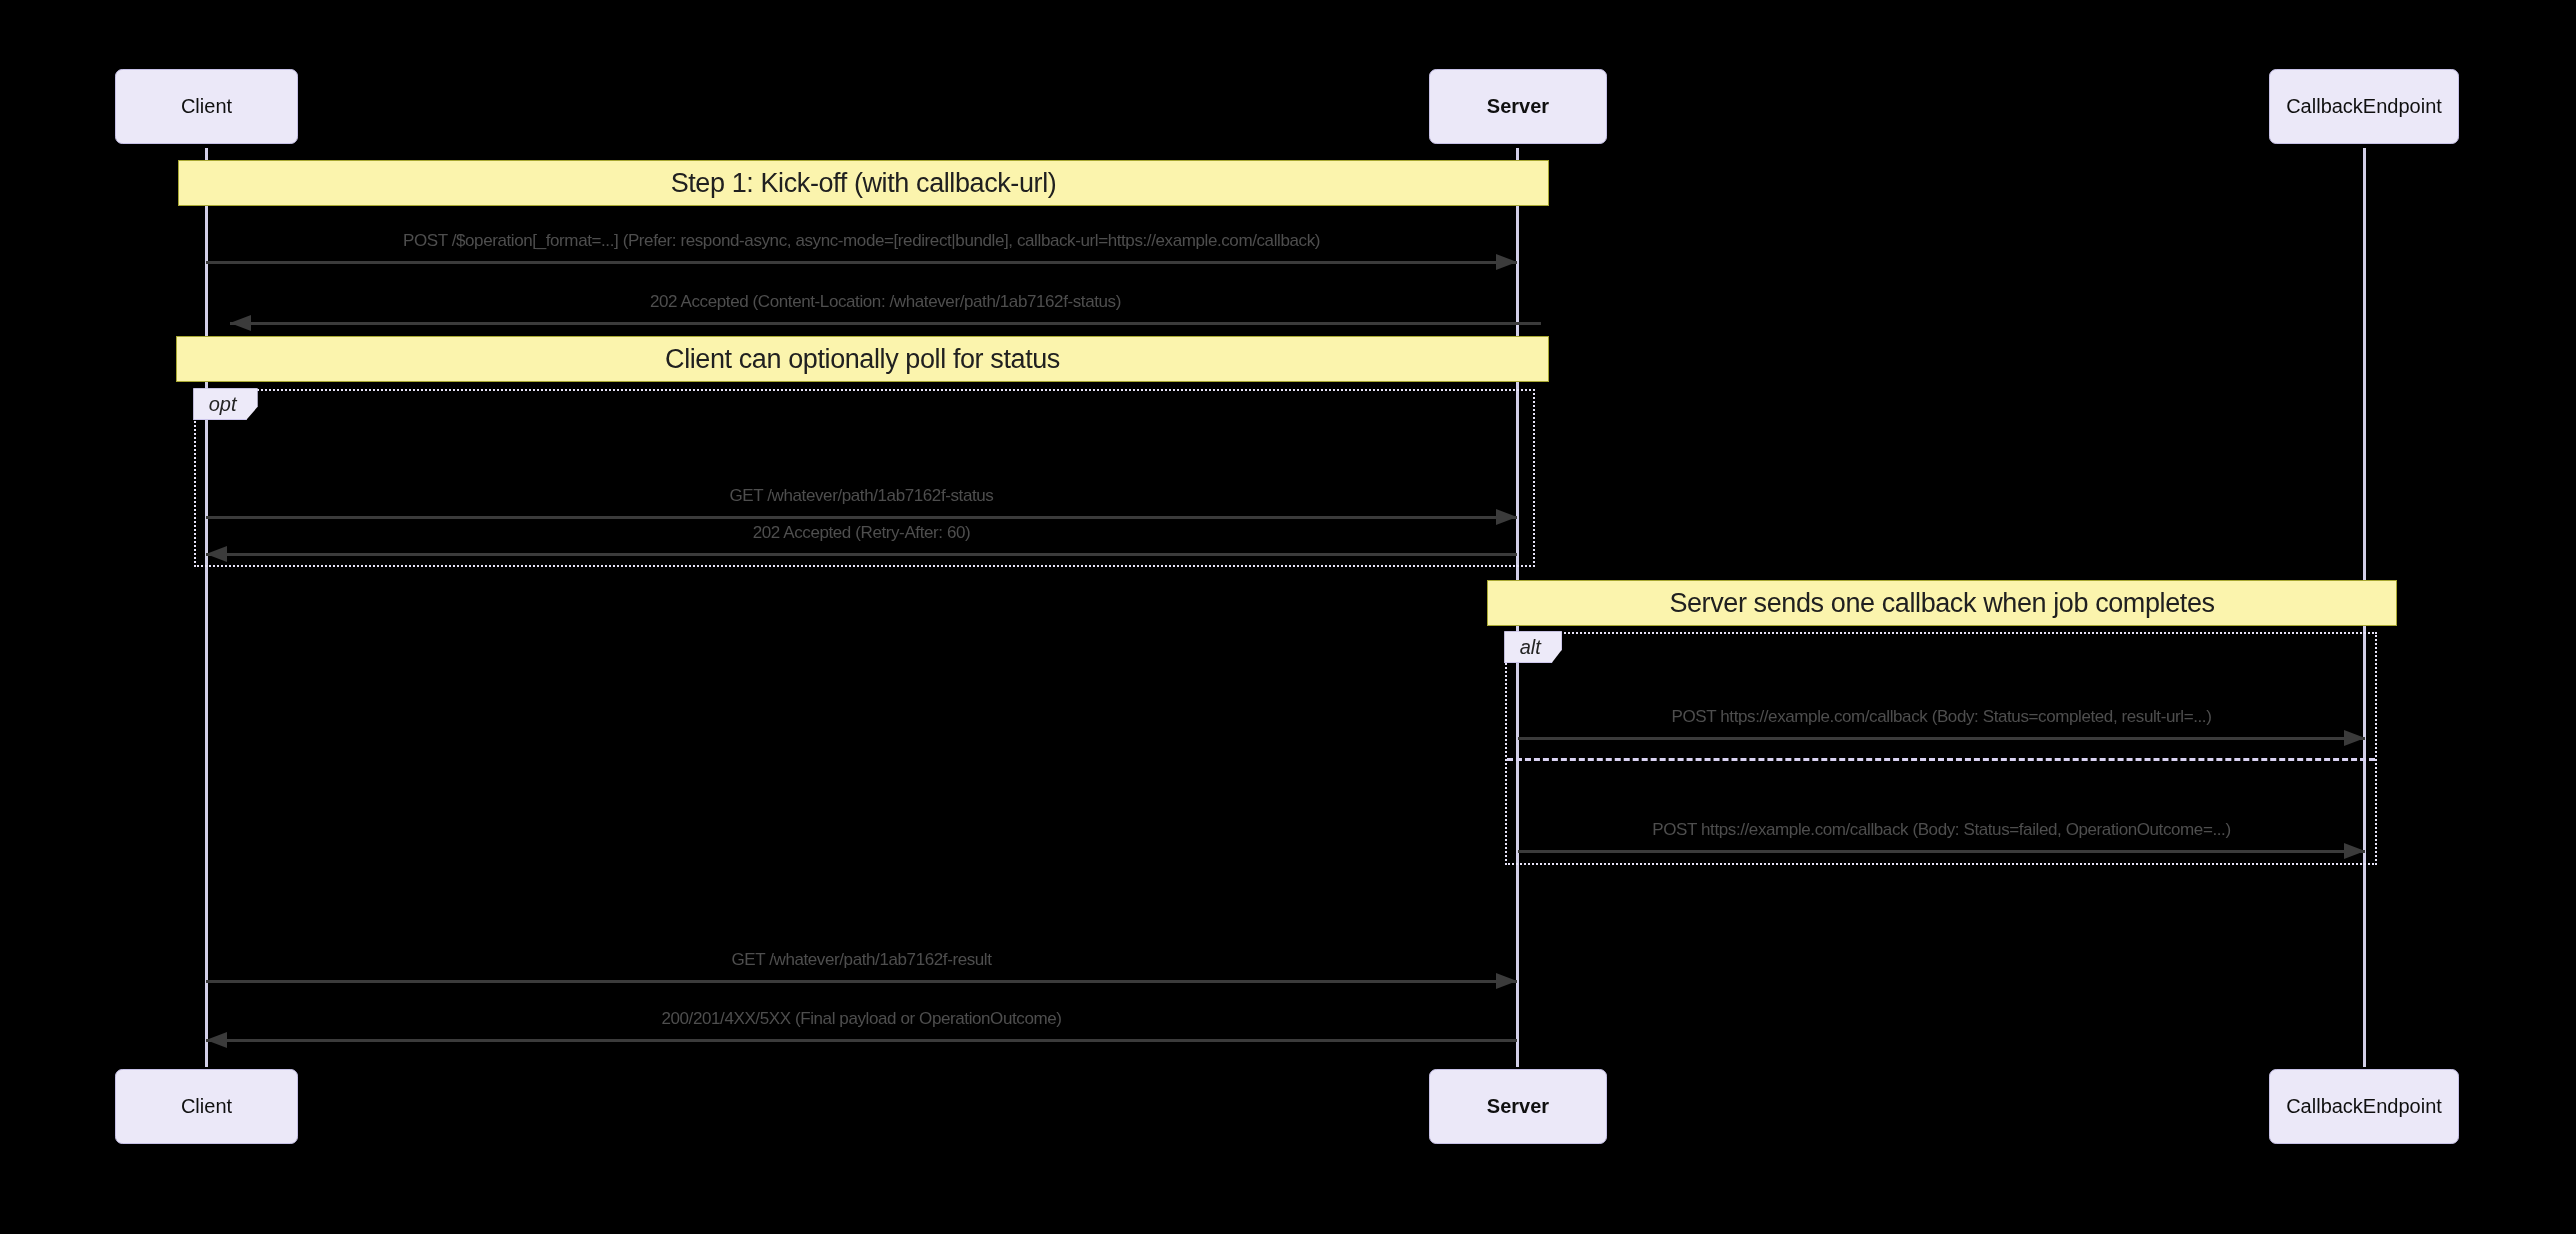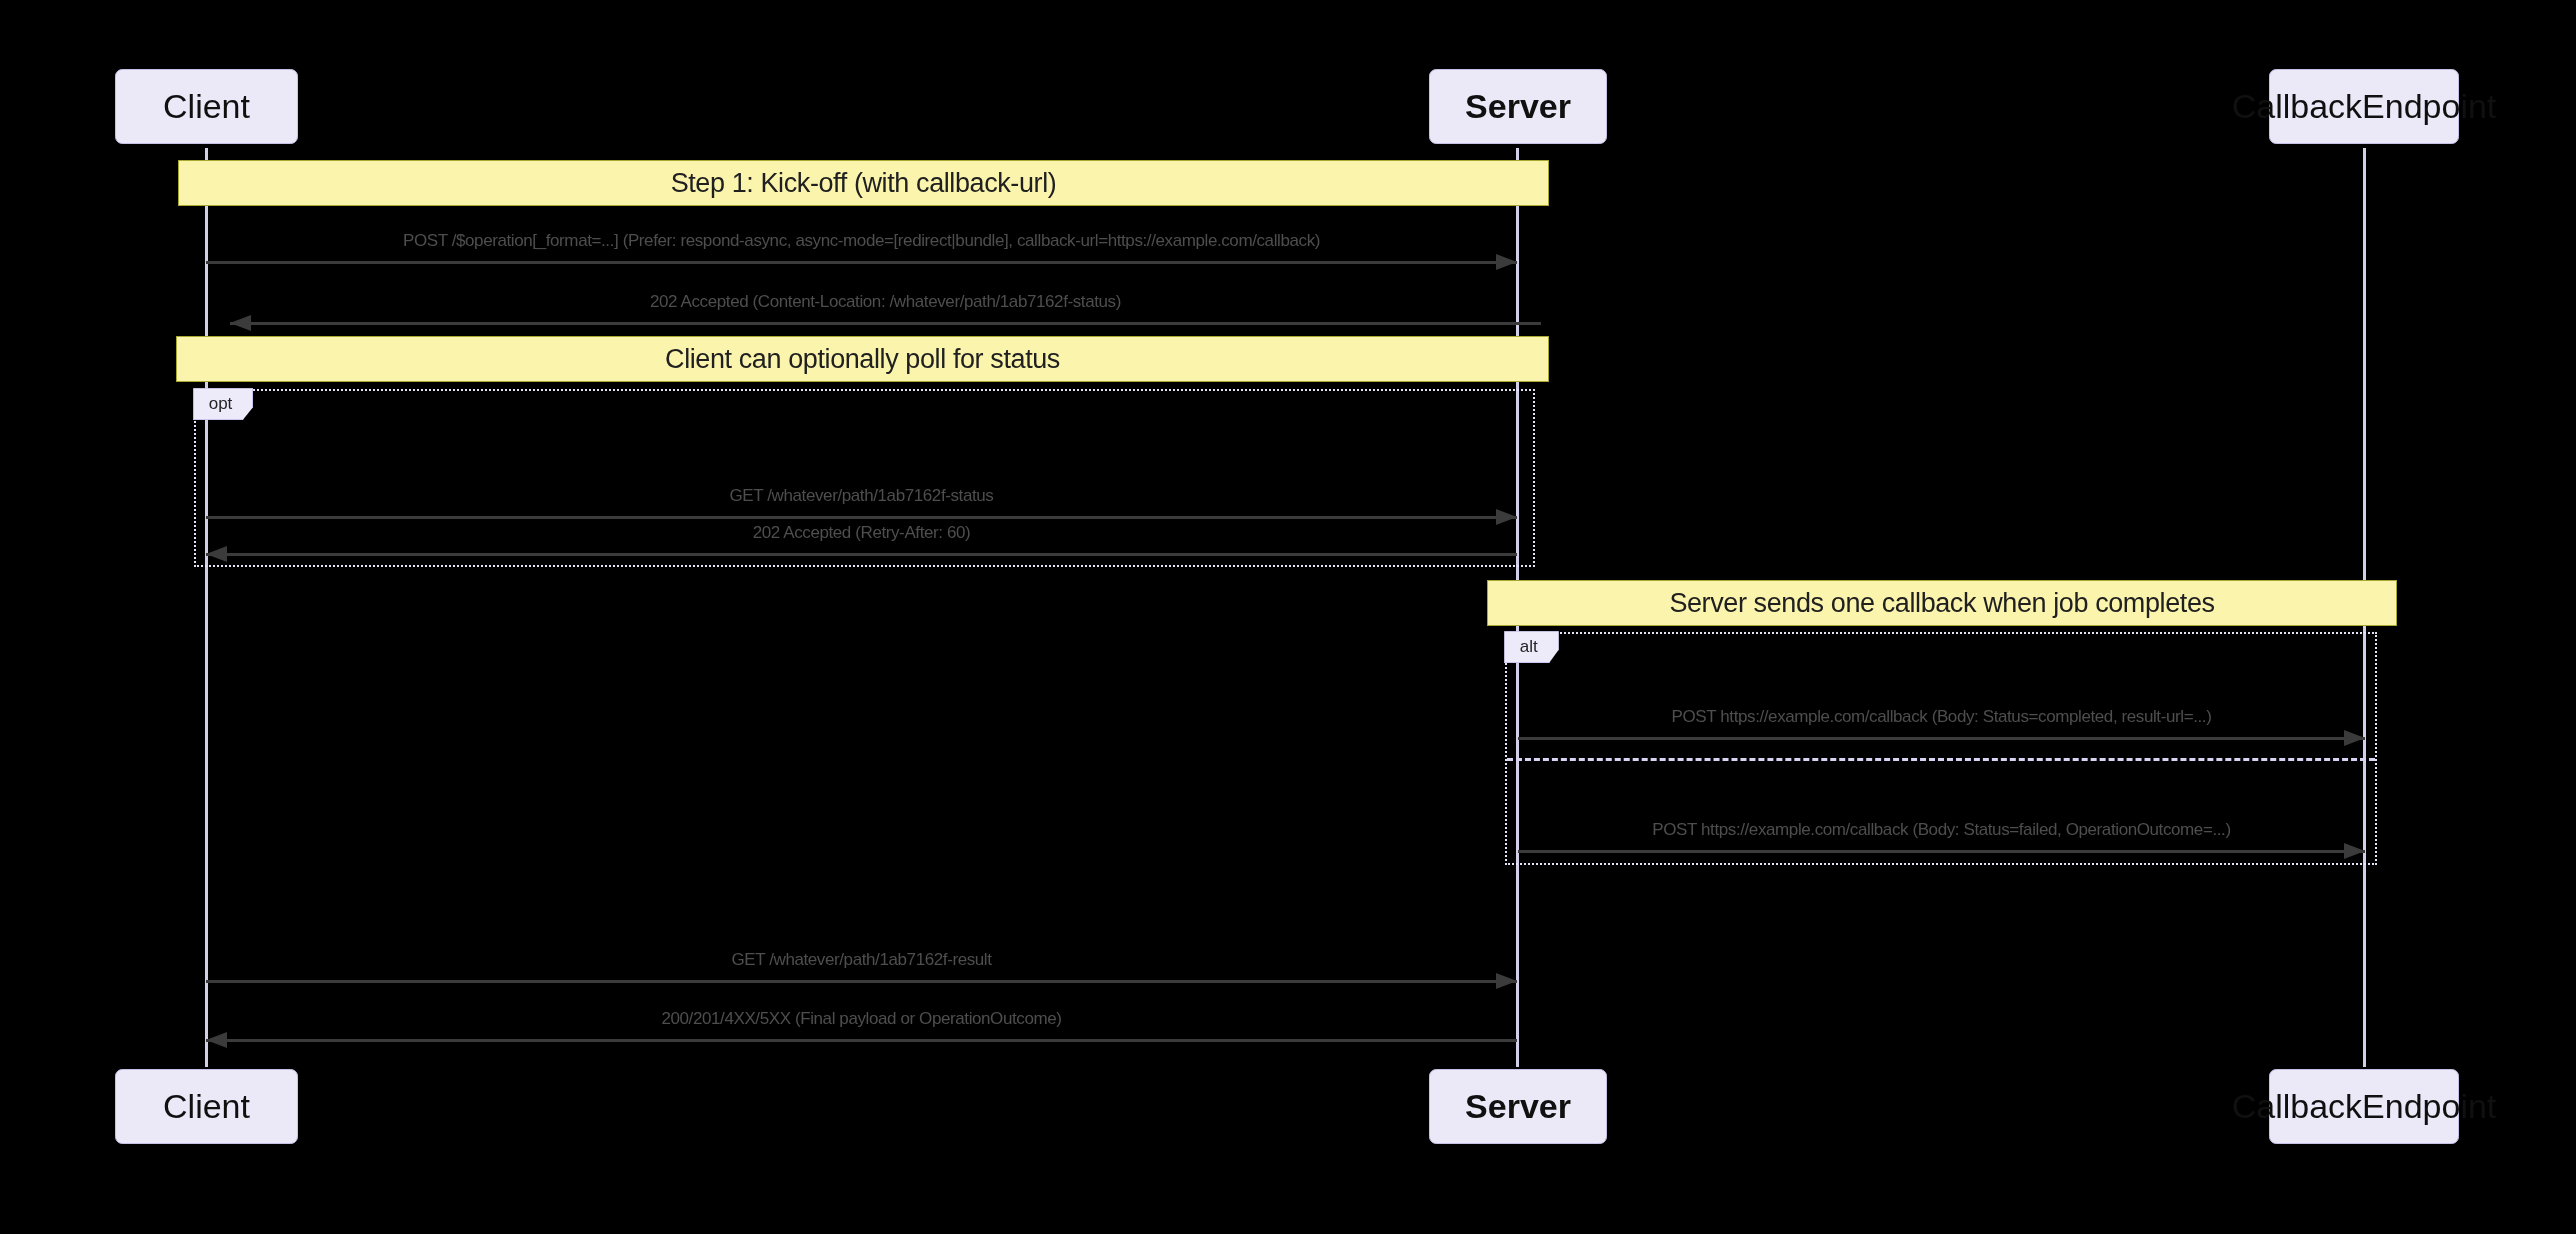--- a/index.html
+++ b/index.html
@@ -31,21 +31,21 @@
   
   .actor {
     position: absolute;
     height: 75px;
     background: var(--actor-fill, #ebe8f8);
     border: 1.8px solid var(--actor-border, #c6c0e6);
     border-radius: 7.2px;
     display: flex;
     align-items: center;
     justify-content: center;
-    font-size: 34px;
+    font-size: 20px;
     color: #101010;
     box-sizing: border-box;
     z-index: 6;
   }
   .actor.top    { top: 69px; }
   .actor.bottom { top: 1069px; }
   .actor.client   { left: 115px;  width: 183px; }
   .actor.server   { left: 1429px; width: 178px; font-weight: bold; }
   .actor.callback { left: 2269px; width: 190px; }
 
@@ -84,24 +84,25 @@
     left: -2.7px;
     top: -2.7px;
     min-width: 41px;
     height: 32px;
     padding: 0 20px 0 14.4px;
     background: var(--label-fill, #edeaf9);
     border: 1.8px solid var(--label-border, #cdc6ec);
     box-sizing: border-box;
     display: flex;
     align-items: center;
-    font-size: 17px;
+    font-size: 20px;
     color: #242424;
     clip-path: polygon(0 0, 100% 0, 100% 58%, 82% 100%, 0 100%);
     z-index: 3;
+    font-style: italic;
   }
   .alt-divider {
     position: absolute;
     left: 0;
     top: 124px;
     width: 100%;
     border-top: 3.6px dashed var(--divider, #d9d2f2);
   }
 
   

